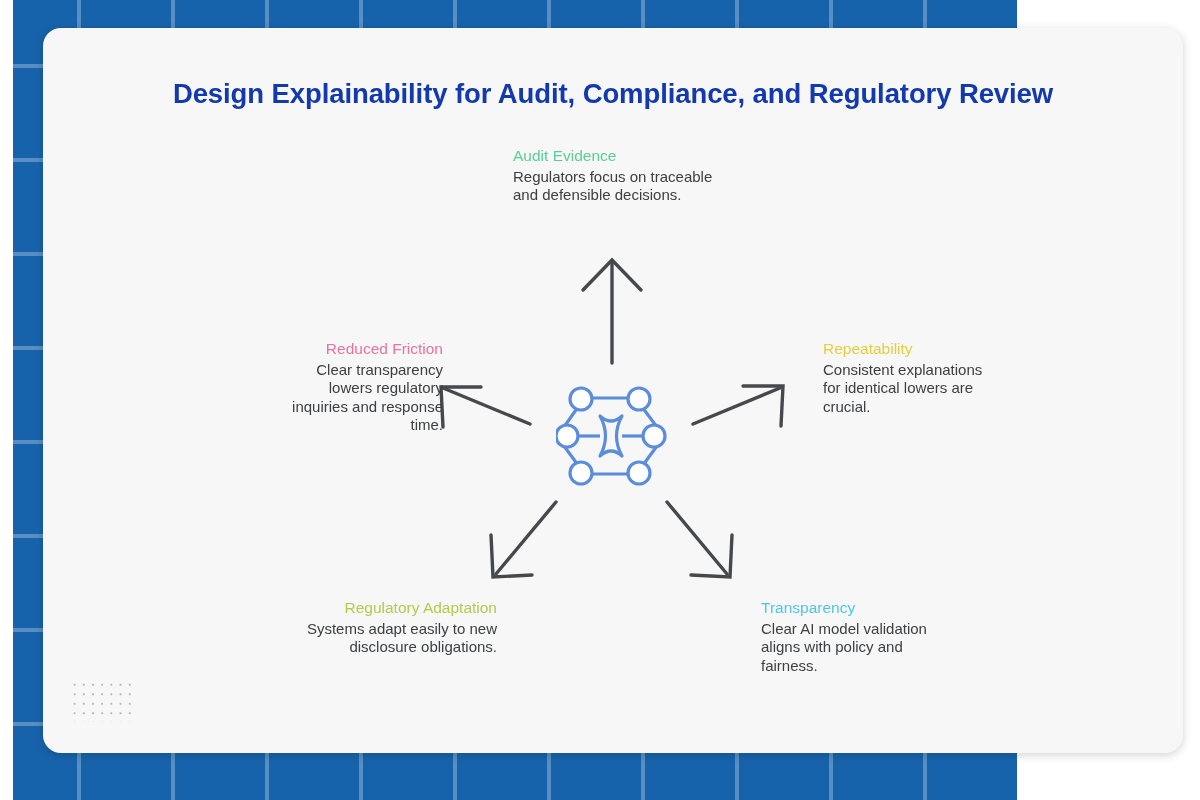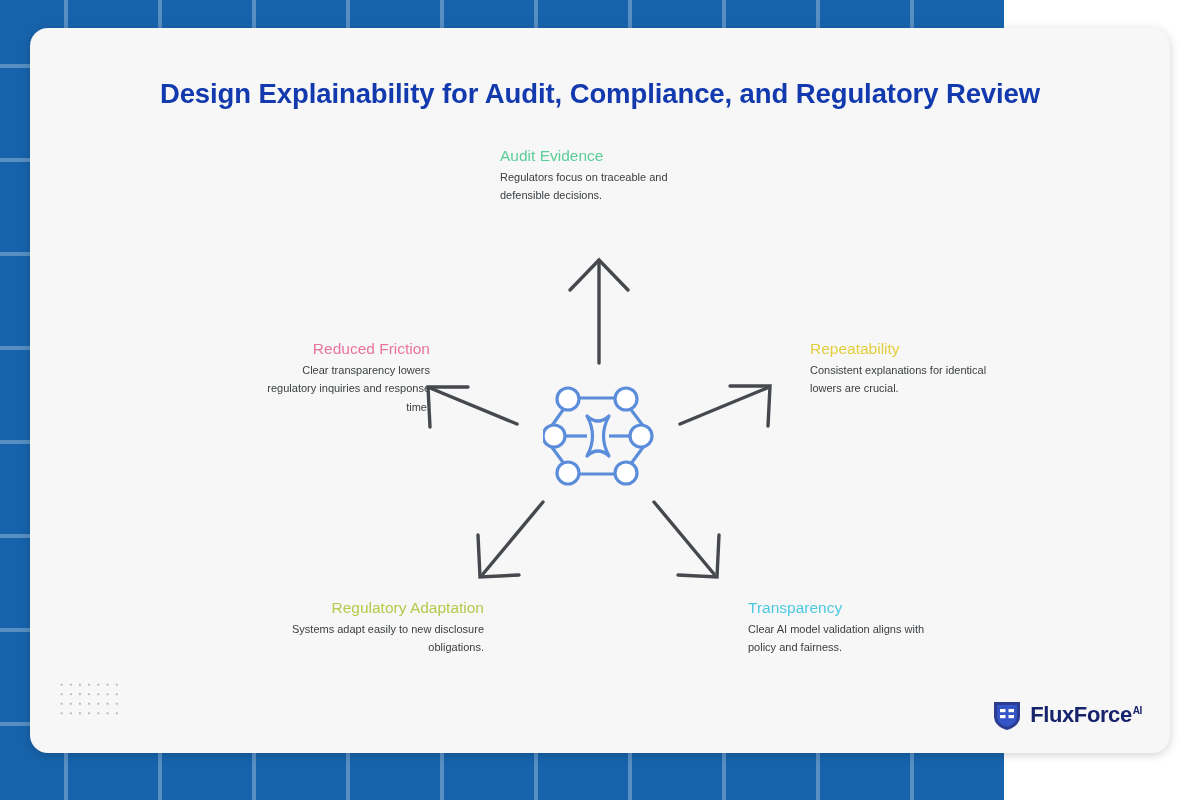--- a/index.html
+++ b/index.html
@@ -12,20 +12,21 @@
 
   #stage {
     position:relative;
     width:1004px; height:800px;
     background-color:#1763ab;
     background-image:
       linear-gradient(to right, rgba(255,255,255,0.28) 4px, transparent 4px),
       linear-gradient(to bottom, rgba(255,255,255,0.28) 4px, transparent 4px);
     background-size:94px 94px;
     background-position:-30px -30px;
+    margin-left:13px;
   }
 
   
   #card {
     position:absolute;
     left:30px; top:28px;
     width:1140px; height:725px;
     background:#f7f7f7;
     border-radius:18px;
     box-shadow:0 2px 10px rgba(0,0,0,0.18);
@@ -69,21 +70,21 @@
 
   
   .node { position:absolute; }
   .node .heading {
     font-size:15.5px;
     line-height:20.5px;
     font-weight:normal;
     margin-bottom:1px;
   }
   .node .body {
-    font-size:11px;
+    font-size:15px;
     line-height:18.6px;
     color:#3c4043;
   }
 
   .align-right { text-align:right; }
   .align-left  { text-align:left; }
   .align-center{ text-align:left; }
 
   
   #node-audit        { left:470px; top:118px; width:200px; }
@@ -198,27 +199,15 @@
     <div class="node align-left" id="node-transparency">
       <div class="heading" style="color:#4ec8e0">Transparency</div>
       <div class="body">Clear AI model validation aligns with policy and fairness.</div>
     </div>
 
     <div class="node align-right" id="node-regadapt">
       <div class="heading" style="color:#b5c94b">Regulatory Adaptation</div>
       <div class="body">Systems adapt easily to new disclosure obligations.</div>
     </div>
 
-    <div id="logo">
-      <svg width="30" height="32" viewBox="0 0 30 32">
-        <path d="M2,3 L28,3 L28,17 Q28,27 15,31 Q2,27 2,17 Z" fill="#2a3d91"></path>
-        <path d="M5,6 L25,6 L25,17 Q25,25 15,28 Q5,25 5,17 Z" fill="#3355c6"></path>
-        <rect x="8" y="10" width="14" height="3.2" fill="#ffffff"></rect>
-        <rect x="8" y="16" width="14" height="3.2" fill="#ffffff"></rect>
-        <rect x="13.5" y="9" width="3" height="12" fill="#3355c6"></rect>
-      </svg>
-      <div id="logo-text">
-        <span>FluxForce</span><span id="logo-sup">AI</span>
-      </div>
-    </div>
 
   </div>
 </div>
 
 </body></html>

